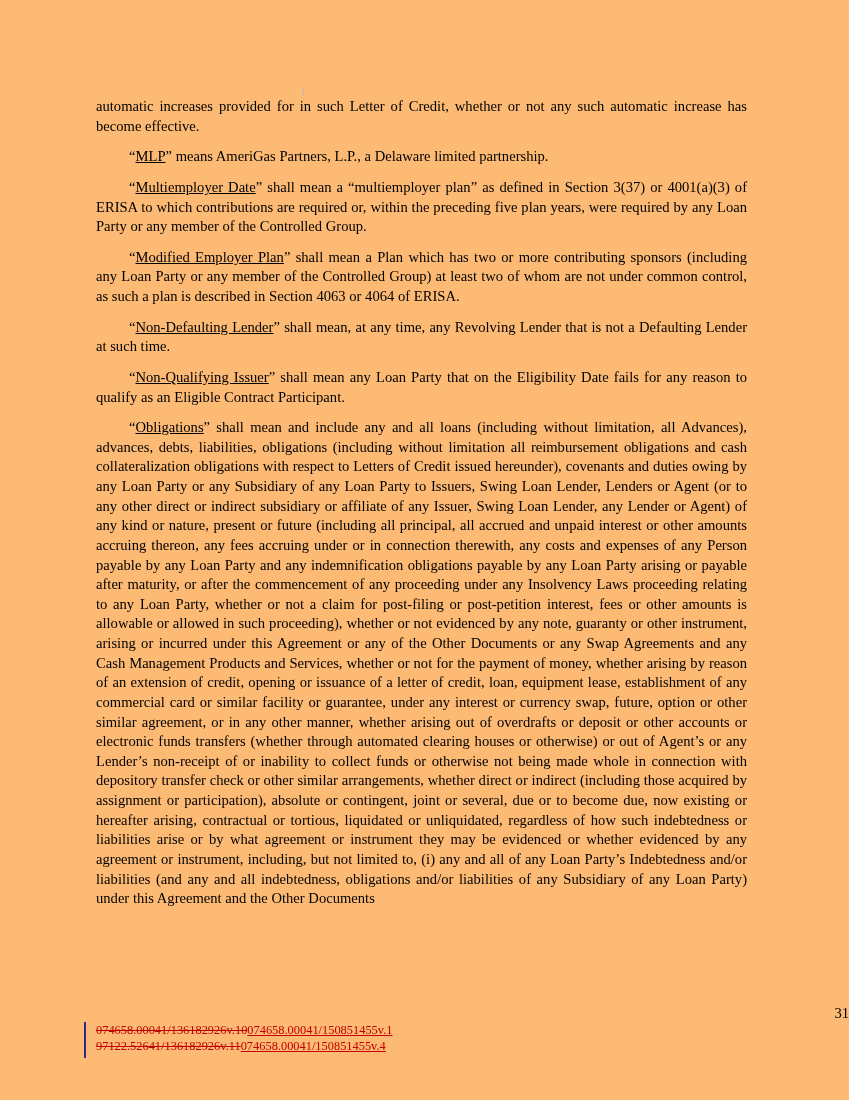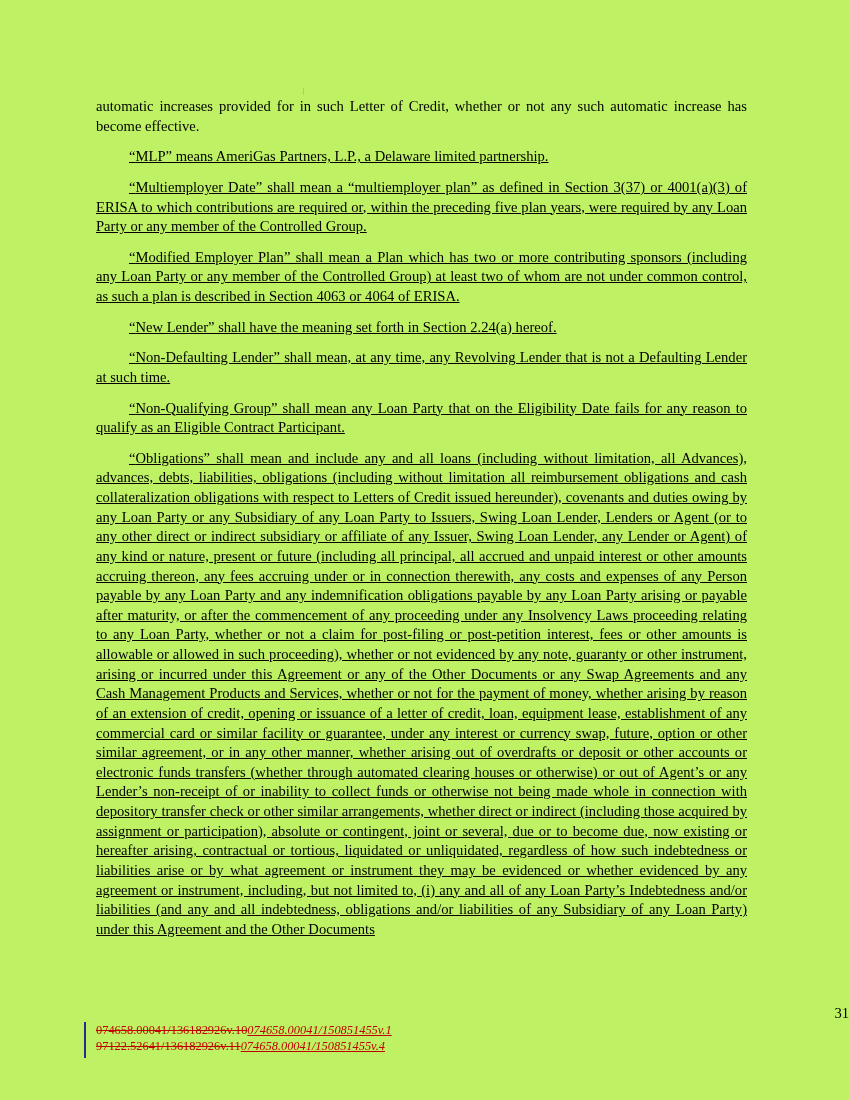--- a/index.html
+++ b/index.html
@@ -4,21 +4,21 @@
 <style>
   html, body {
     margin: 0;
     padding: 0;
     background: #ffffff;
   }
   .page {
     position: relative;
     width: 849px;
     height: 1100px;
-    background: #bef264;
+    background: #fdba74;
     font-family: "Liberation Serif", "DejaVu Serif", serif;
     color: #000000;
     box-sizing: border-box;
     overflow: hidden;
   }
   .content {
     position: absolute;
     left: 96px;
     top: 97px;
     width: 651px;
@@ -26,21 +26,20 @@
   p.para {
     margin: 0 0 11px 0;
     font-size: 14.6px;
     line-height: 1.345;
     text-align: justify;
     text-justify: inter-word;
     hyphens: none;
   }
   p.indent {
     text-indent: 33px;
-    text-decoration: underline;
   }
   .u {
     text-decoration: underline;
   }
   .page-number {
     position: absolute;
     left: 0;
     right: 0;
     top: 1005px;
     text-align: right;
@@ -67,21 +66,20 @@
     line-height: 1.32;
     white-space: nowrap;
   }
   .strike-red {
     color: #c00000;
     text-decoration: line-through;
   }
   .ins-red {
     color: #c00000;
     text-decoration: underline;
-    font-style: italic;
   }
   .tickmark {
     position: absolute;
     left: 303px;
     top: 88px;
     width: 1px;
     height: 7px;
     background: #b9b9b9;
   }
 </style>
@@ -96,25 +94,24 @@
 
     <p class="para"><span>automatic increases provided for in such Letter of Credit, whether or not any such automatic increase has become effective.</span></p>
 
     <p class="para indent"><span>“</span><span class="u">MLP</span><span>” means AmeriGas Partners, L.P., a Delaware limited partnership.</span></p>
 
 
     <p class="para indent"><span>“</span><span class="u">Multiemployer Date</span><span>” shall mean a “multiemployer plan” as defined in Section 3(37) or 4001(a)(3) of ERISA to which contributions are required or, within the preceding five plan years, were required by any Loan Party or any member of the Controlled Group.</span></p>
 
     <p class="para indent"><span>“</span><span class="u">Modified Employer Plan</span><span>” shall mean a Plan which has two or more contributing sponsors (including any Loan Party or any member of the Controlled Group) at least two of whom are not under common control, as such a plan is described in Section 4063 or 4064 of ERISA.</span></p>
 
-    <p class="para indent"><span>“</span><span class="u">New Lender</span><span>” shall have the meaning set forth in Section 2.24(a) hereof.</span></p>
 
     <p class="para indent"><span>“</span><span class="u">Non-Defaulting Lender</span><span>” shall mean, at any time, any Revolving Lender that is not a Defaulting Lender at such time.</span></p>
 
-    <p class="para indent"><span>“</span><span class="u">Non-Qualifying Group</span><span>” shall mean any Loan Party that on the Eligibility Date fails for any reason to qualify as an Eligible Contract Participant.</span></p>
+    <p class="para indent"><span>“</span><span class="u">Non-Qualifying Issuer</span><span>” shall mean any Loan Party that on the Eligibility Date fails for any reason to qualify as an Eligible Contract Participant.</span></p>
 
 
     <p class="para indent"><span>“</span><span class="u">Obligations</span><span>” shall mean and include any and all loans (including without limitation, all Advances), advances, debts, liabilities, obligations (including without limitation all reimbursement obligations and cash collateralization obligations with respect to Letters of Credit issued hereunder), covenants and duties owing by any Loan Party or any Subsidiary of any Loan Party to Issuers, Swing Loan Lender, Lenders or Agent (or to any other direct or indirect subsidiary or affiliate of any Issuer, Swing Loan Lender, any Lender or Agent) of any kind or nature, present or future (including all principal, all accrued and unpaid interest or other amounts accruing thereon, any fees accruing under or in connection therewith, any costs and expenses of any Person payable by any Loan Party and any indemnification obligations payable by any Loan Party arising or payable after maturity, or after the commencement of any proceeding under any Insolvency Laws proceeding relating to any Loan Party, whether or not a claim for post-filing or post-petition interest, fees or other amounts is allowable or allowed in such proceeding), whether or not evidenced by any note, guaranty or other instrument, arising or incurred under this Agreement or any of the Other Documents or any Swap Agreements and any Cash Management Products and Services, whether or not for the payment of money, whether arising by reason of an extension of credit, opening or issuance of a letter of credit, loan, equipment lease, establishment of any commercial card or similar facility or guarantee, under any interest or currency swap, future, option or other similar agreement, or in any other manner, whether arising out of overdrafts or deposit or other accounts or electronic funds transfers (whether through automated clearing houses or otherwise) or out of Agent’s or any Lender’s non-receipt of or inability to collect funds or otherwise not being made whole in connection with depository transfer check or other similar arrangements, whether direct or indirect (including those acquired by assignment or participation), absolute or contingent, joint or several, due or to become due, now existing or hereafter arising, contractual or tortious, liquidated or unliquidated, regardless of how such indebtedness or liabilities arise or by what agreement or instrument they may be evidenced or whether evidenced by any agreement or instrument, including, but not limited to, (i) any and all of any Loan Party’s Indebtedness and/or liabilities (and any and all indebtedness, obligations and/or liabilities of any Subsidiary of any Loan Party) under this Agreement and the Other Documents</span></p>
 
   </div>
 
   <div class="page-number">31</div>
 
   <div class="footer">
     <div class="footer-bar"></div>

